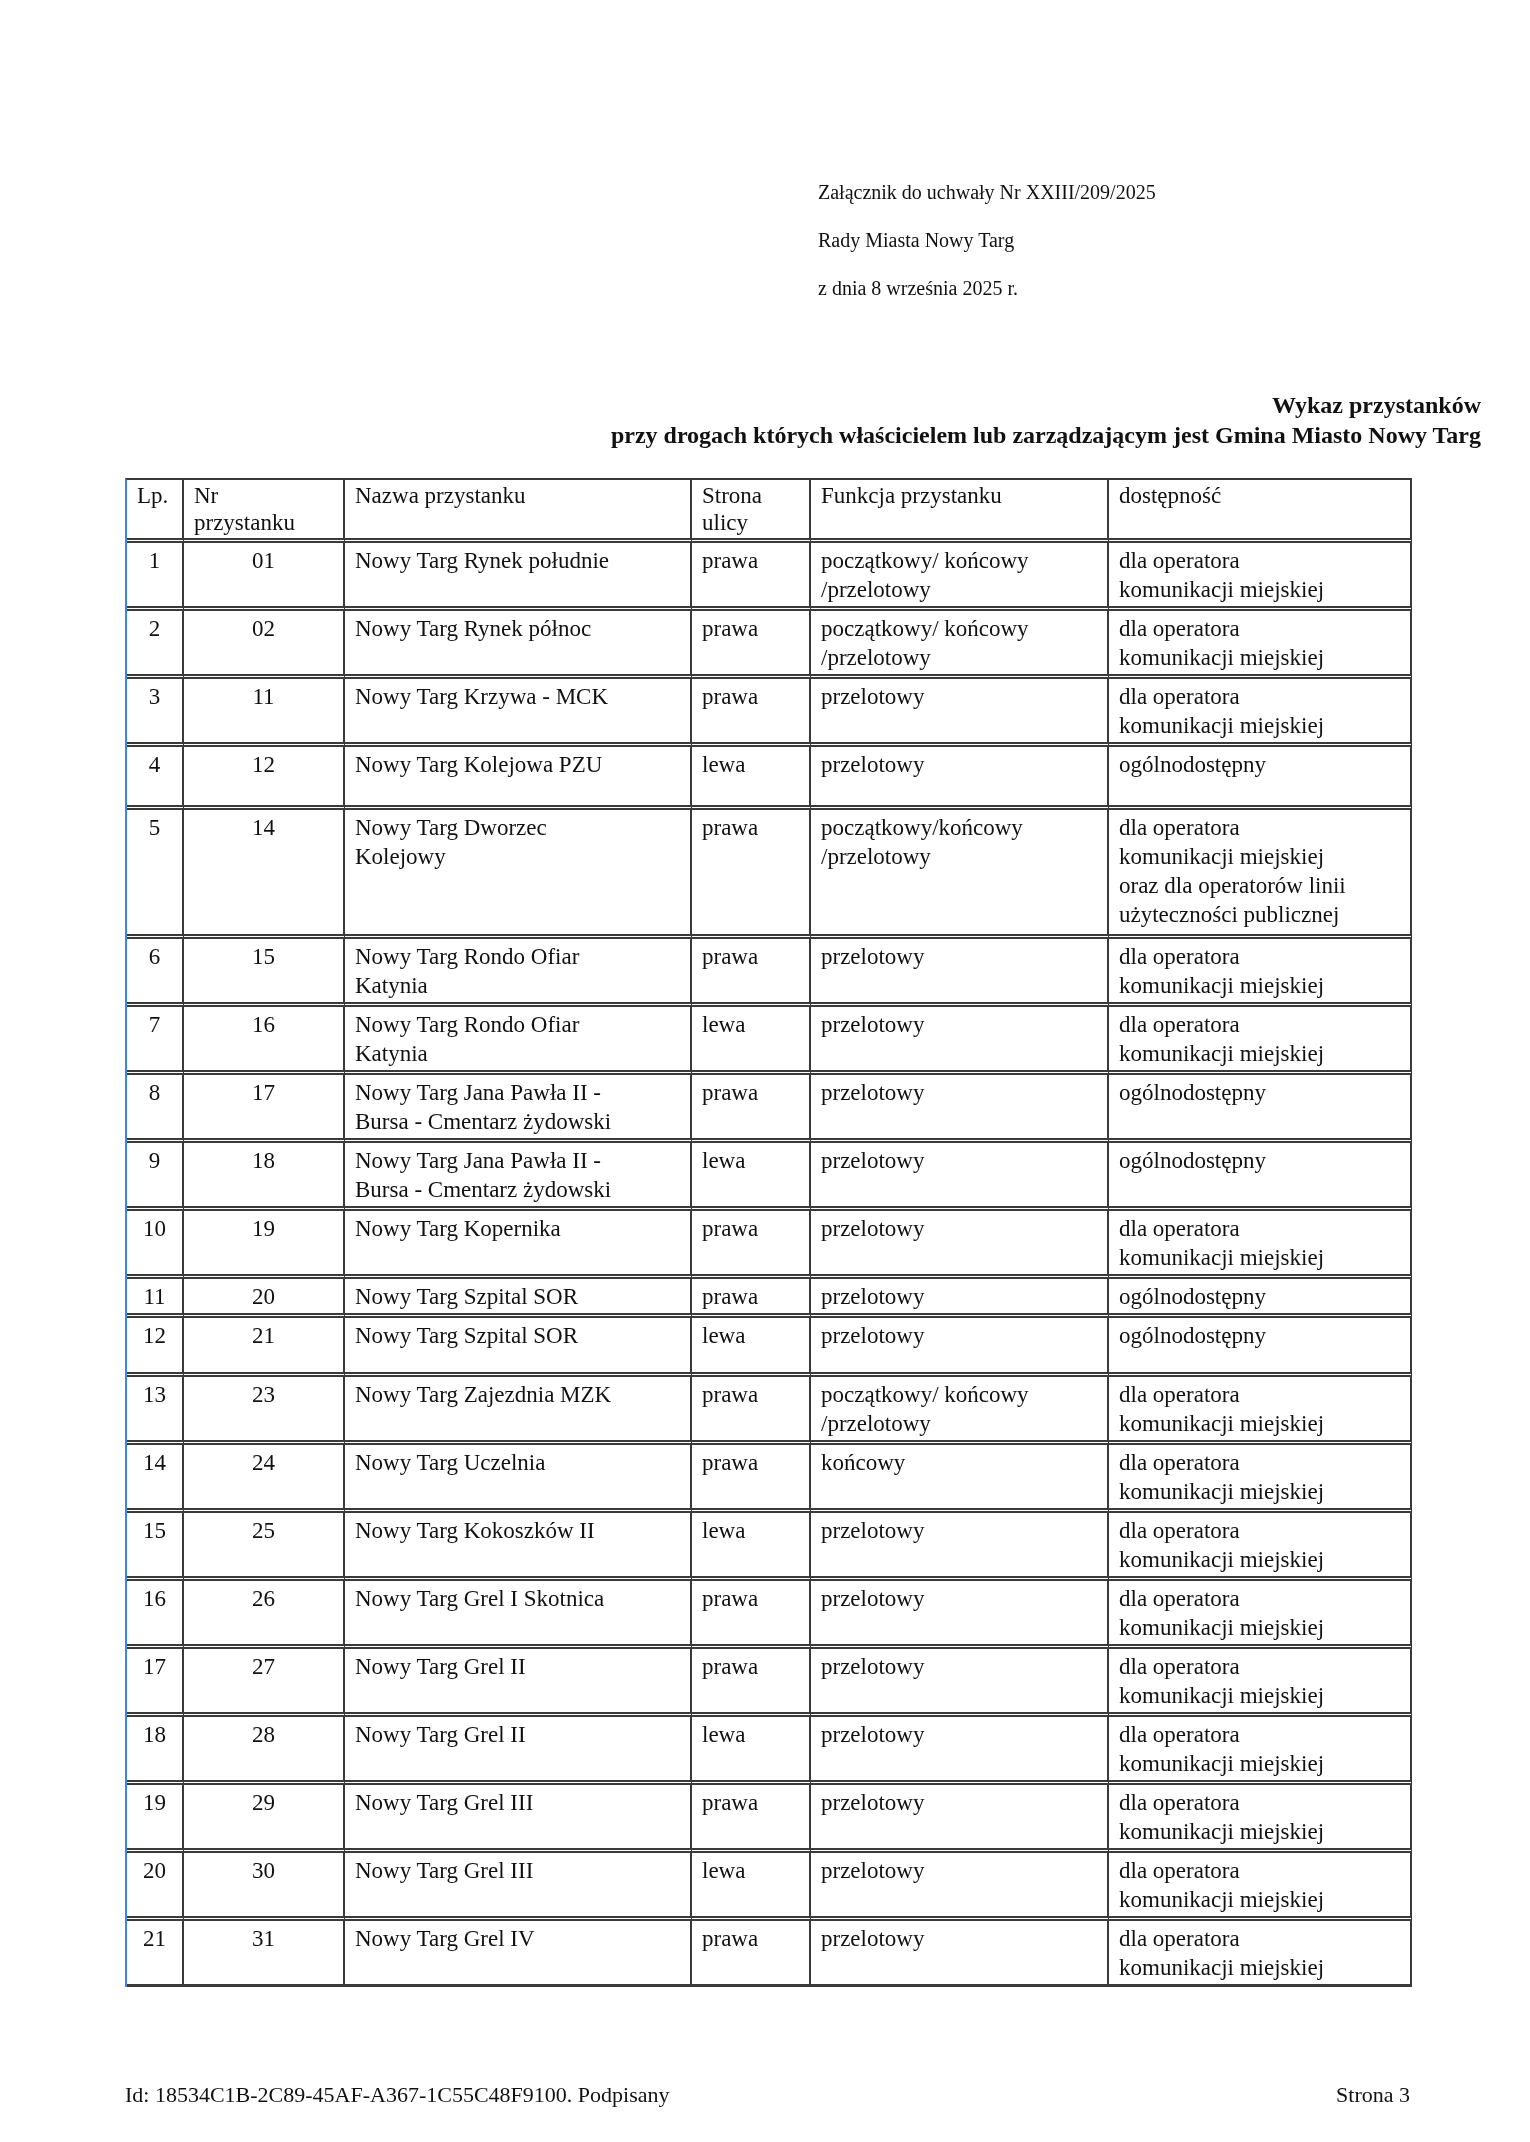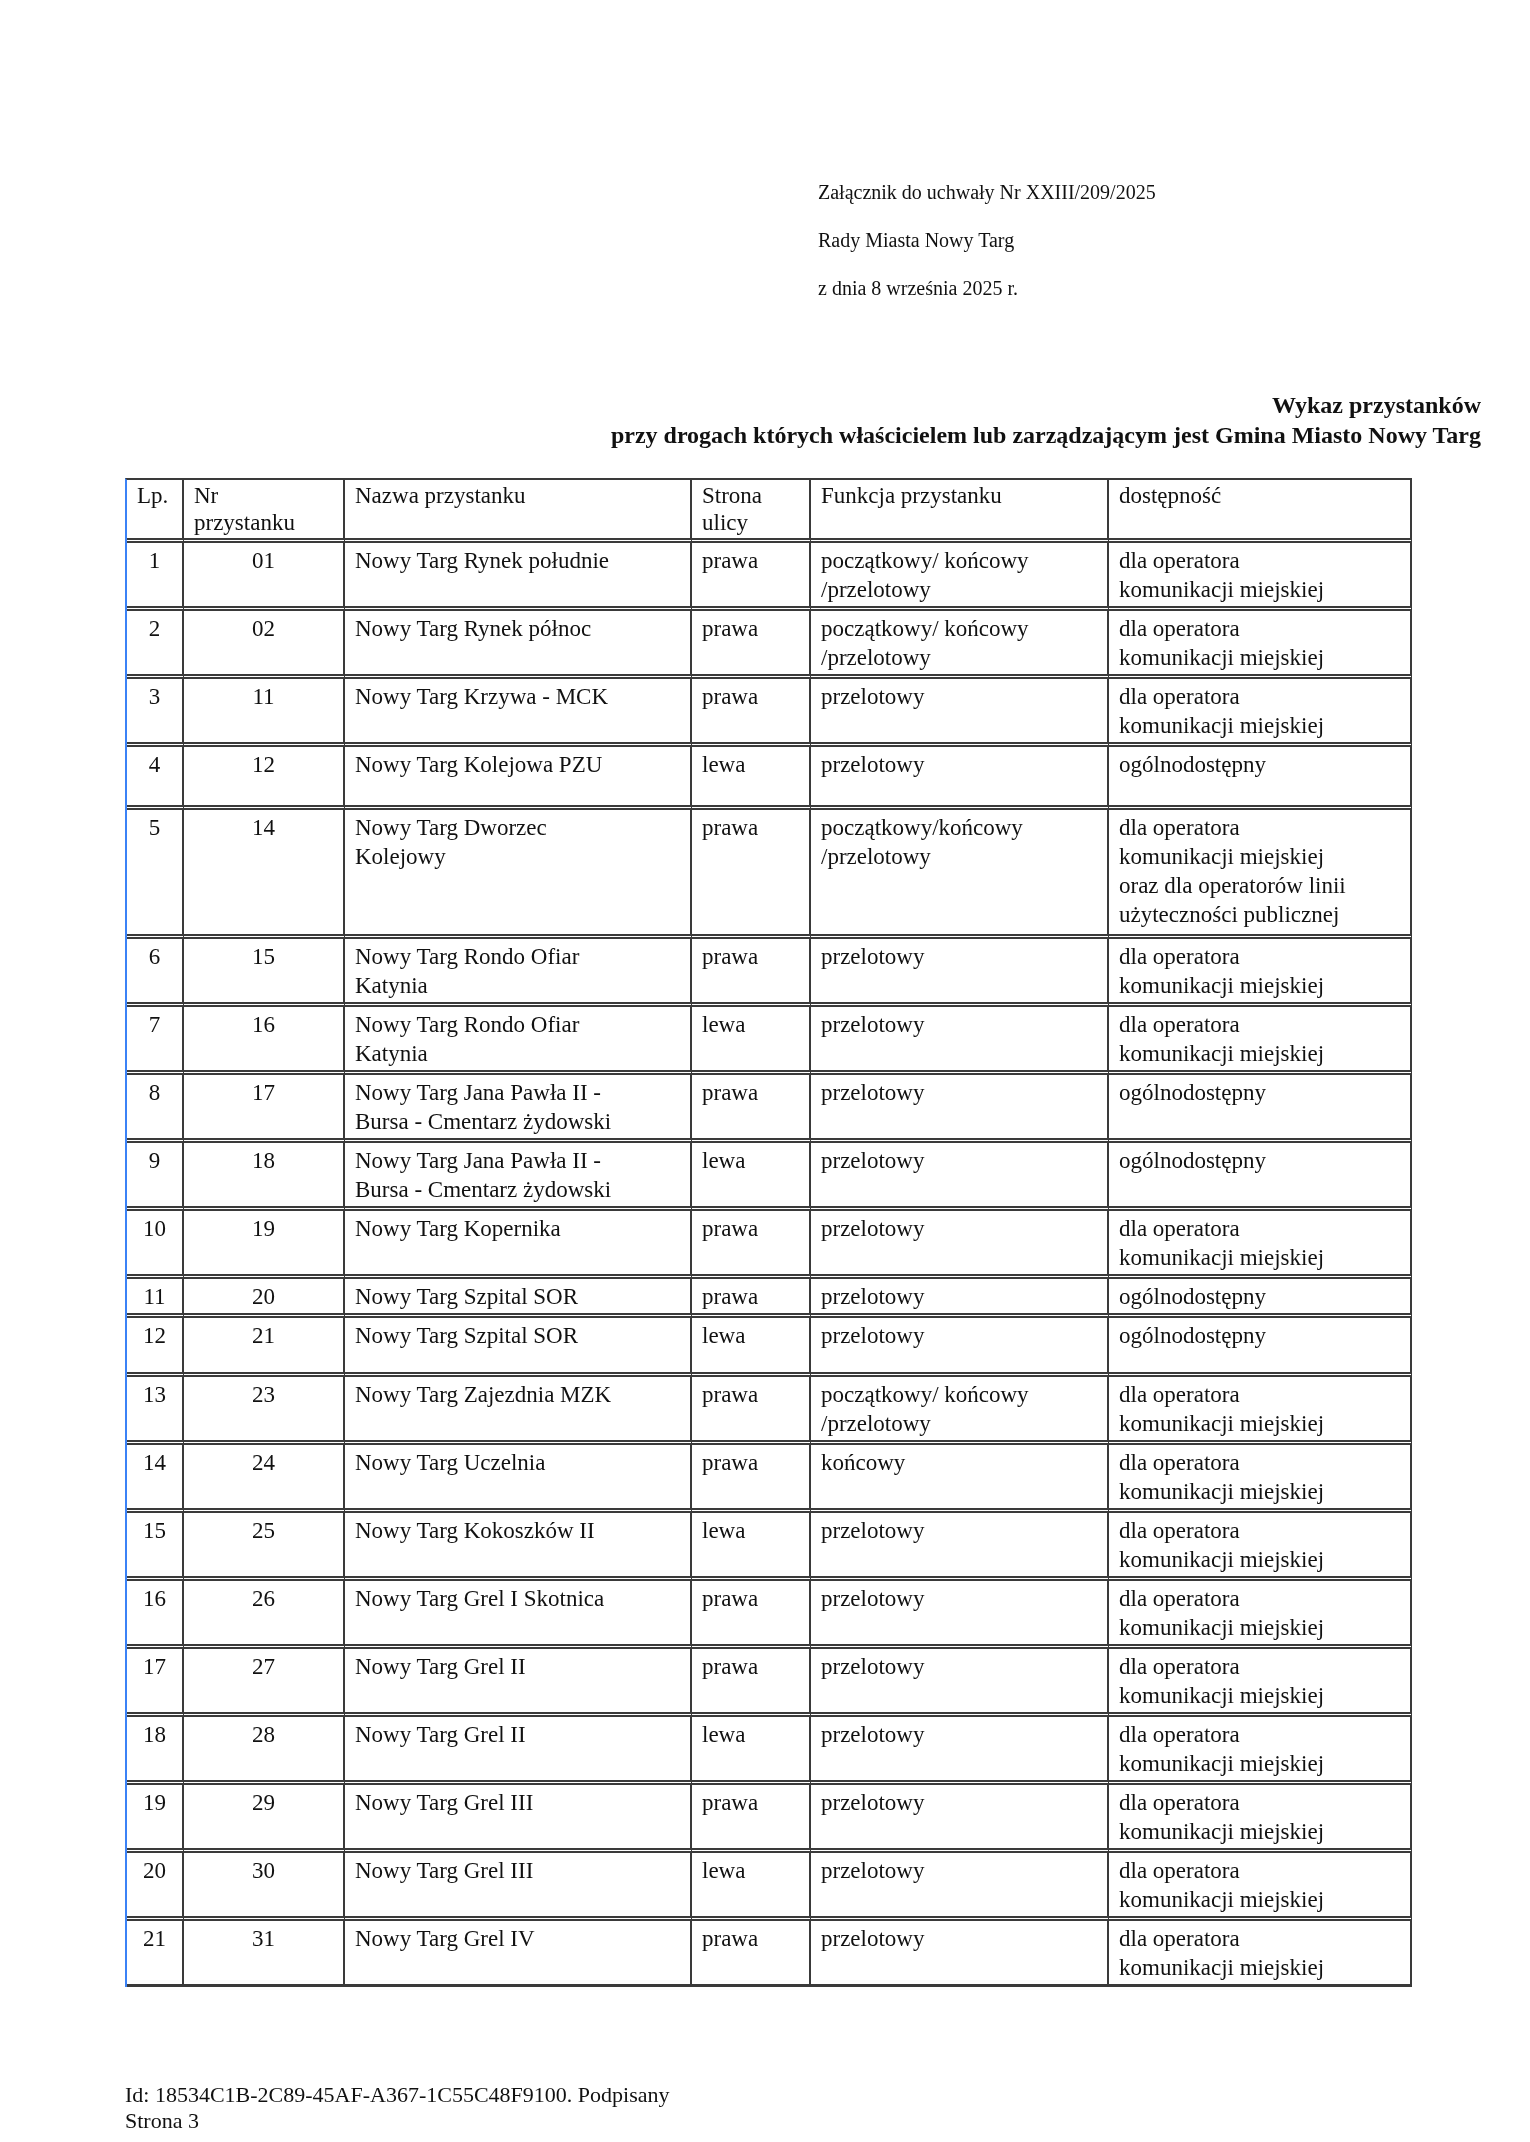--- a/index.html
+++ b/index.html
@@ -44,21 +44,21 @@
     overflow:hidden;
   }
   table.stops thead th{line-height:27px;padding-top:2px;height:56px;}
   table.stops tbody td.col0,
   table.stops tbody td.col1{text-align:center;padding-left:2px;padding-right:2px;}
   table.stops tbody tr:last-child td{border-bottom:3px solid #3a3a3a;}
   
   .footer{
     position:absolute;left:125px;top:2082px;width:1285px;
     display:flex;justify-content:space-between;
-    font-size:22px;line-height:26px;flex-direction:column;
+    font-size:22px;line-height:26px;
   }
 </style>
 </head>
 <body>
 
 <div class="attachment-note">
   <div>Załącznik do uchwały Nr XXIII/209/2025</div>
   <div>Rady Miasta Nowy Targ</div>
   <div>z dnia 8 września 2025 r.</div>
 </div>

